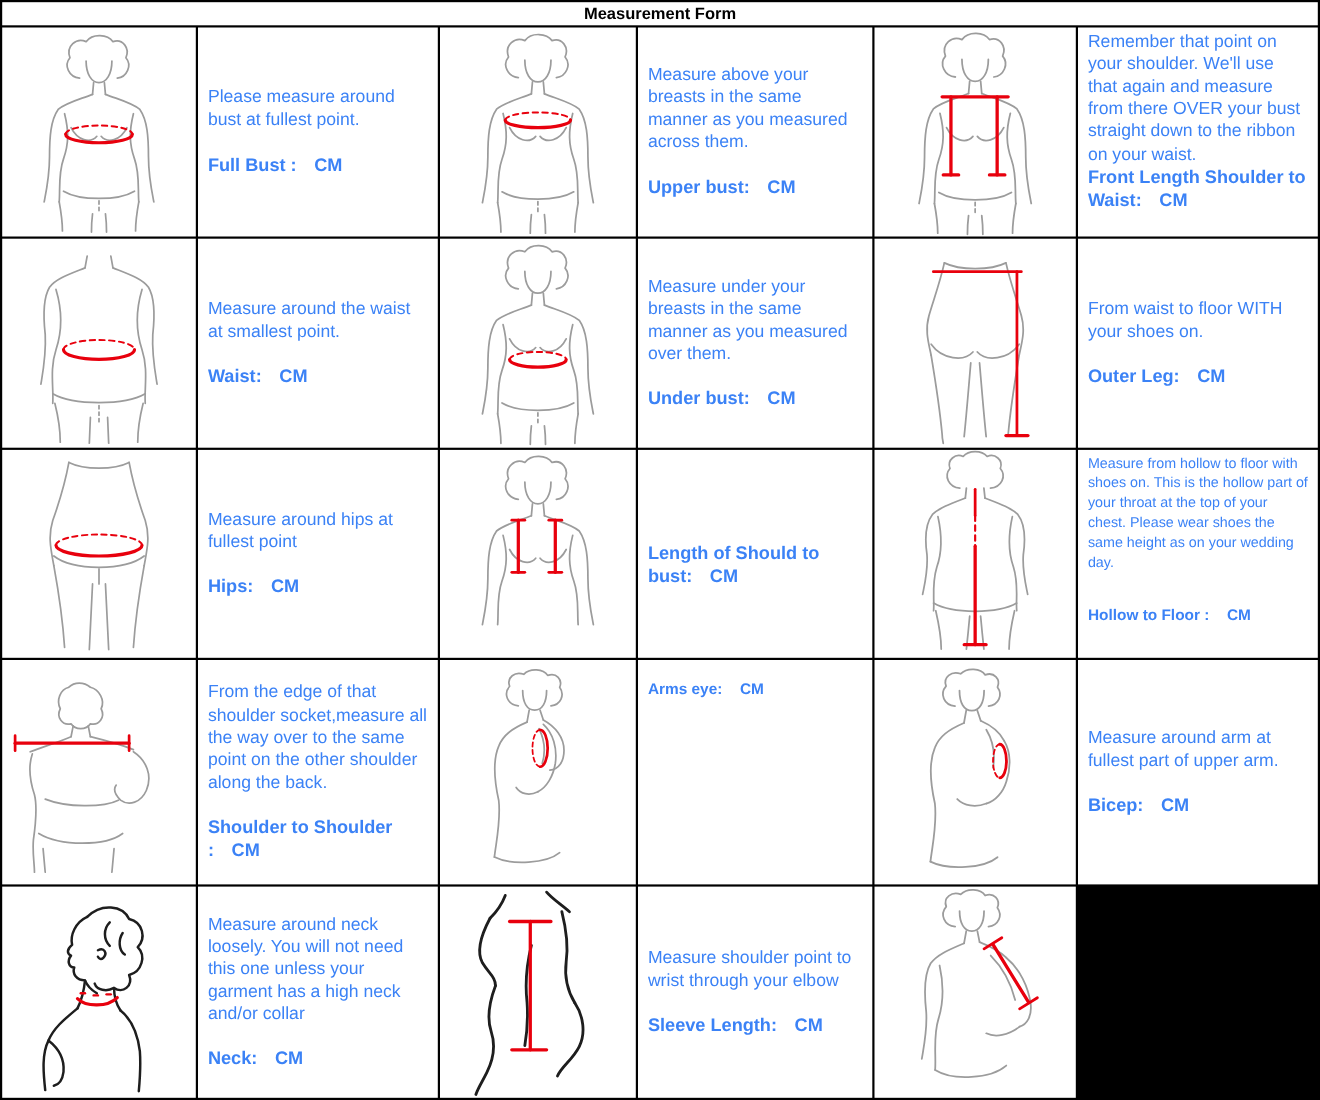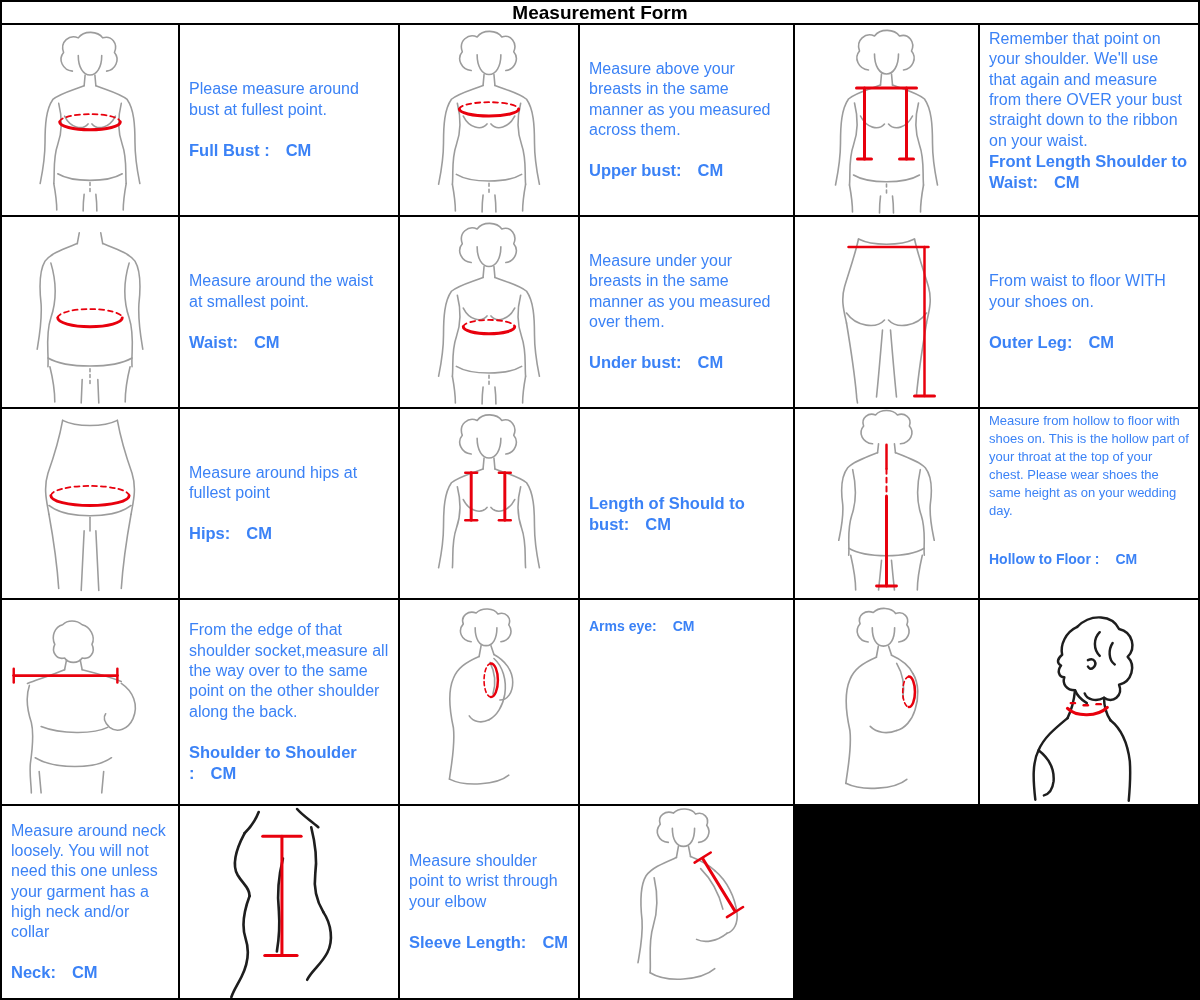--- a/index.html
+++ b/index.html
@@ -8,21 +8,21 @@
     border:2px solid #000;background:#000;
     display:grid;
     grid-template-columns:176px 218px 178px 213px 183px 1fr;
     grid-template-rows:21px 190px 190px 189px 204px 1fr;
     gap:2px;
     font-family:"Liberation Sans",sans-serif;
   }
   .cell{background:#fff;overflow:hidden;}
   .header{
     grid-column:1/-1;display:flex;align-items:center;justify-content:center;
-    font-weight:bold;font-size:19px;color:#000;
+    font-weight:bold;font-size:15px;color:#000;
   }
   .figure-cell{display:flex;align-items:center;justify-content:center;}
   .figure-cell svg{width:100%;height:100%;display:block;}
   .text-cell{
     display:flex;flex-direction:column;justify-content:center;
     padding:6px 9px;color:#3b82f6;font-size:16px;line-height:1.27;
   }
   .text-cell .label{font-weight:bold;margin-top:20px;font-size:16.5px;}
   .text-cell .unit{margin-left:16px;}
   .text-cell.small{font-size:13px;line-height:1.38;justify-content:flex-start;padding-top:3px;gap:16px;}
@@ -324,20 +324,24 @@
           <path d="M95,49 C104,53 112,59 116,67"></path>
           <path d="M116,67 C122,77 122,91 118,103 C115,113 108,121 100,123"></path>
           <path d="M100,123 C90,127 80,125 74,119"></path>
           <path d="M100,57 C106,67 108,79 106,91"></path>
           <path d="M50,175 C66,183 98,181 110,171"></path>
           <path d="M112,70 A6,15 0 0 1 112,100" stroke="#e8000d" stroke-width="2.5"></path>
           <path d="M112,70 A6,15 0 0 0 112,100" stroke="#e8000d" stroke-width="1.6" stroke-dasharray="4,3"></path>
         </g>
       </svg>
     </div>
+    <div class="cell text-cell">
+      <div class="body">Measure around arm at fullest part of upper arm.</div>
+      <div class="label"><span>Bicep:</span><span class="unit">CM</span></div>
+    </div>
     <div class="cell figure-cell">
       <svg viewBox="0 0 180 190" preserveAspectRatio="xMidYMid meet">
         <g fill="none" stroke-linecap="round" stroke-linejoin="round" stroke="#1e1e1e" stroke-width="2.3">
           <path d="M79,25 C68,30 63,42 65,51 C60,55 60,59 64,61 C60,66 62,72 67,72 C65,78 69,84 77,84 C79,89 83,93 88,96"></path>
           <path d="M79,25 C92,12 112,14 118,27 C131,30 134,45 126,53 C134,61 130,76 118,79 C122,89 112,97 104,91 C97,95 88,93 86,87"></path>
           <path d="M100,30 C94,36 94,46 100,52"></path>
           <path d="M112,40 C108,46 108,56 114,60"></path>
           <path d="M89,56 C95,53 98,59 94,63 C92,65 90,64 89,62"></path>
           <path d="M77,84 C76,94 74,102 70,110"></path>
           <path d="M104,91 C104,99 106,106 110,112"></path>

